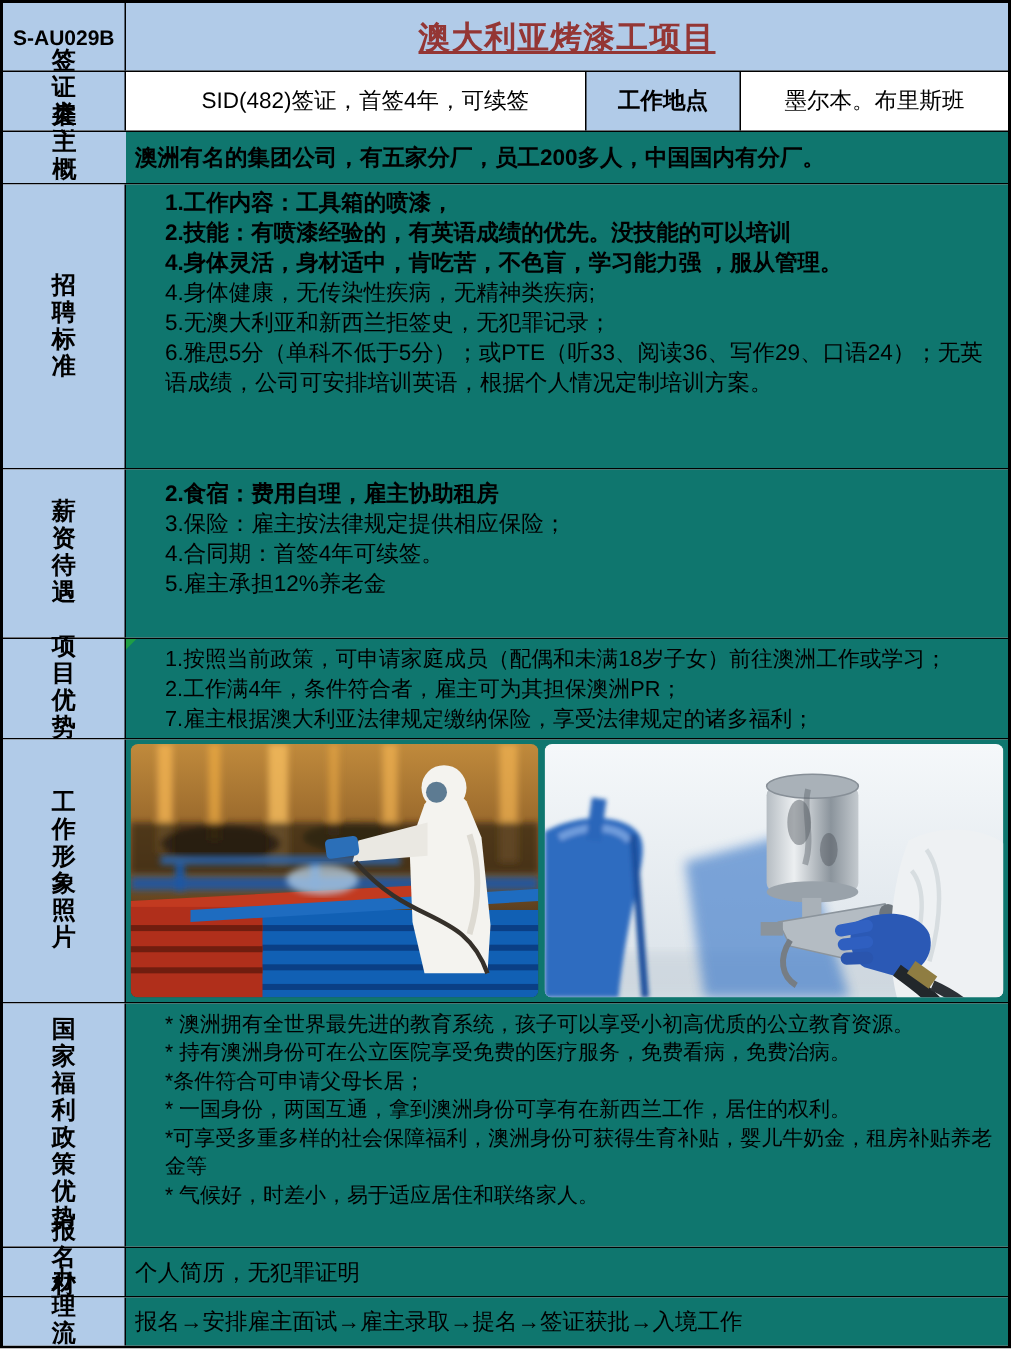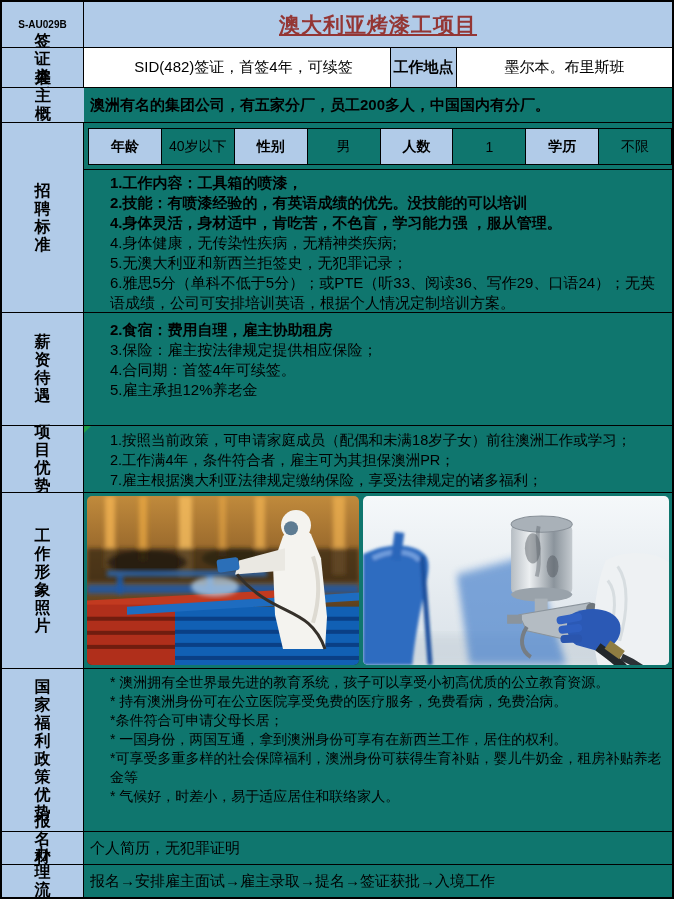--- a/index.html
+++ b/index.html
@@ -9,27 +9,27 @@
   .row { display:flex; border-top:1px solid var(--border); flex:none; }
   .row.first { border-top:none; }
   .label-cell { width:82px; flex:none; background:var(--blue); border-right:1px solid var(--border);
     display:flex; align-items:center; justify-content:center; text-align:center;
     font-weight:bold; font-size:16px; line-height:18px; padding:2px 27px; }
   .label-cell.no-border { border-right:none; }
   .content-cell { flex:1; min-width:0; background:#0f766e; position:relative; }
   
   .r-title { height:45px; background:var(--blue); }
   .code-cell { width:82px; flex:none; display:flex; align-items:center; justify-content:center;
-    font-weight:bold; font-size:10px; border-right:1px solid var(--border); background:var(--blue); }
+    font-weight:bold; font-size:14px; border-right:1px solid var(--border); background:var(--blue); }
   .title-cell { flex:1; display:flex; align-items:center; justify-content:center; background:var(--blue); }
   .title-text { font-size:21px; font-weight:bold; color:var(--title-red); text-decoration:underline; letter-spacing:1px; }
   
   .r-visa { height:40px; }
   .visa-value { width:293px; flex:none; display:flex; align-items:center; justify-content:center; font-size:15px;margin-left:13px; }
-  .loc-label { width:67px; flex:none; background:var(--blue); border-left:1px solid var(--border); border-right:1px solid var(--border);
+  .loc-label { width:104px; flex:none; background:var(--blue); border-left:1px solid var(--border); border-right:1px solid var(--border);
     display:flex; align-items:center; justify-content:center; font-weight:bold; font-size:15px; }
   .loc-value { flex:1; display:flex; align-items:center; justify-content:center; font-size:15px; }
   
   .r-employer { height:35px; }
   .employer-text { display:flex; align-items:center; font-weight:bold; font-size:15px; padding:0 6px; }
   
   .r-recruit { height:190px; }
   .spec-area { border-bottom:1px solid var(--border); padding:5px 0 4px 4px; }
   .spec-table { display:flex; height:37px; border:1px solid var(--border); }
   .spec-cell { flex:1 1 0; display:flex; align-items:center; justify-content:center; font-size:14px; border-left:1px solid var(--border); }
@@ -79,32 +79,20 @@
   </div>
 
   <div class="row r-employer">
     <div class="label-cell no-border">雇主概要</div>
     <div class="content-cell employer-text">澳洲有名的集团公司，有五家分厂，员工200多人，中国国内有分厂。</div>
   </div>
 
   <div class="row r-recruit">
     <div class="label-cell">招聘标准</div>
     <div class="content-cell">
-      <div class="spec-area">
-        <div class="spec-table">
-          <div class="spec-cell head">年龄</div>
-          <div class="spec-cell">40岁以下</div>
-          <div class="spec-cell head">性别</div>
-          <div class="spec-cell">男</div>
-          <div class="spec-cell head">人数</div>
-          <div class="spec-cell">1</div>
-          <div class="spec-cell head">学历</div>
-          <div class="spec-cell">不限</div>
-        </div>
-      </div>
       <div class="list">
         <div class="bold">1.工作内容：工具箱的喷漆，</div>
         <div class="bold">2.技能：有喷漆经验的，有英语成绩的优先。没技能的可以培训</div>
         <div class="bold">4.身体灵活，身材适中，肯吃苦，不色盲，学习能力强 ，服从管理。</div>
         <div>4.身体健康，无传染性疾病，无精神类疾病;</div>
         <div>5.无澳大利亚和新西兰拒签史，无犯罪记录；</div>
         <div>6.雅思5分（单科不低于5分）；或PTE（听33、阅读36、写作29、口语24）；无英语成绩，公司可安排培训英语，根据个人情况定制培训方案。</div>
       </div>
     </div>
   </div>

